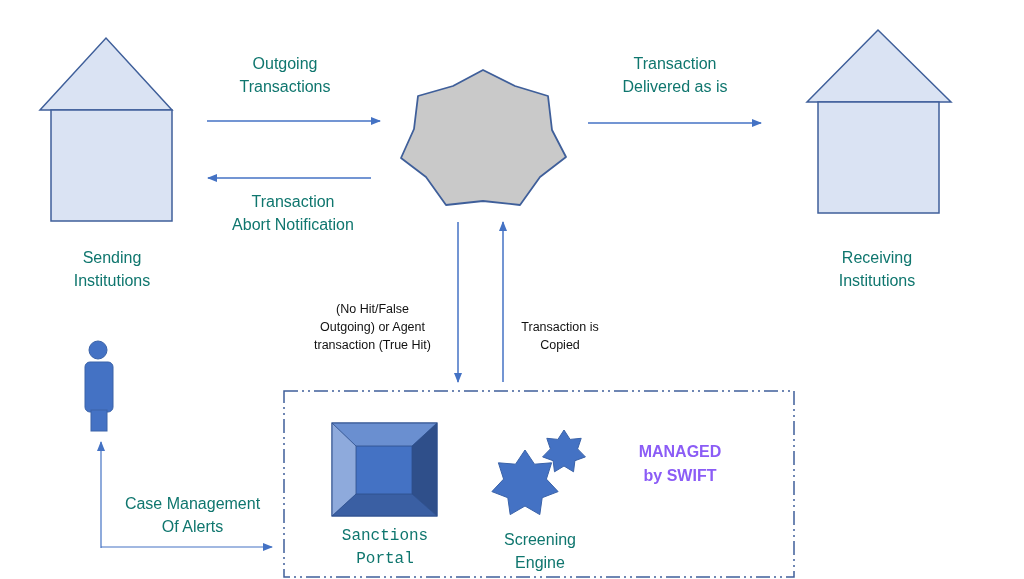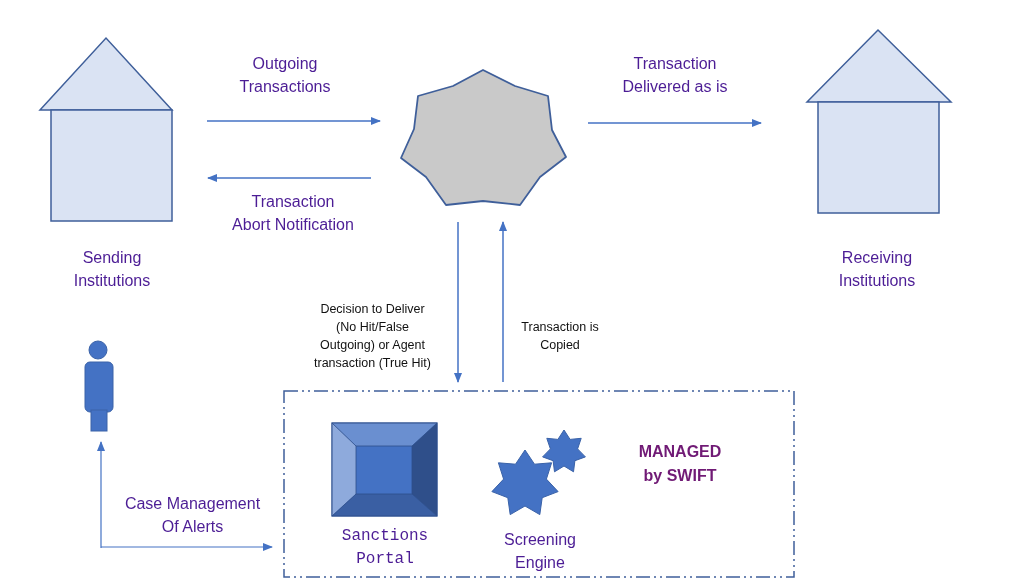--- a/index.html
+++ b/index.html
@@ -1,21 +1,21 @@
 <!DOCTYPE html>
 <html><head>
   <meta charset="utf-8">
   <style>
     html, body { margin: 0; padding: 0; background: #ffffff; }
     body { width: 1024px; height: 579px; position: relative; overflow: hidden;
            font-family: "Liberation Sans", "DejaVu Sans", sans-serif; color: #111; }
     svg.canvas { position: absolute; left: 0; top: 0; }
-    .lbl { position: absolute; text-align: center; font-size: 16px; line-height: 23px; color: #4c1d95; white-space: nowrap; }
+    .lbl { position: absolute; text-align: center; font-size: 16px; line-height: 23px; color: #0f766e; white-space: nowrap; }
     .lbl-sm { position: absolute; text-align: center; font-size: 12.5px; line-height: 18px; color: #111; white-space: nowrap; }
-    .lbl-bold { position: absolute; text-align: center; font-size: 16px; line-height: 24px; font-weight: bold; color: #701a75; white-space: nowrap; }
+    .lbl-bold { position: absolute; text-align: center; font-size: 16px; line-height: 24px; font-weight: bold; color: #8b5cf6; white-space: nowrap; }
     .line { display: block; }
   </style>
 </head>
 <body>
 
 <svg class="canvas" width="1024" height="579" viewBox="0 0 1024 579">
   <defs>
     <marker id="ah" markerWidth="10" markerHeight="8" refX="9" refY="4" orient="auto" markerUnits="userSpaceOnUse">
       <path d="M0,0 L10,4 L0,8 Z" fill="#4472c4"></path>
     </marker>
@@ -90,21 +90,20 @@
   <span class="line">Sending</span>
   <span class="line">Institutions</span>
 </div>
 
 <div class="lbl" style="left:817px; top:246px; width:120px;">
   <span class="line">Receiving</span>
   <span class="line">Institutions</span>
 </div>
 
 <div class="lbl-sm" style="left:300px; top:300px; width:145px;">
-  <span class="line">Decision to Deliver</span>
   <span class="line">(No Hit/False</span>
   <span class="line">Outgoing)  or Agent</span>
   <span class="line">transaction (True Hit)</span>
 </div>
 
 <div class="lbl-sm" style="left:510px; top:318px; width:100px;">
   <span class="line">Transaction is</span>
   <span class="line">Copied</span>
 </div>
 

